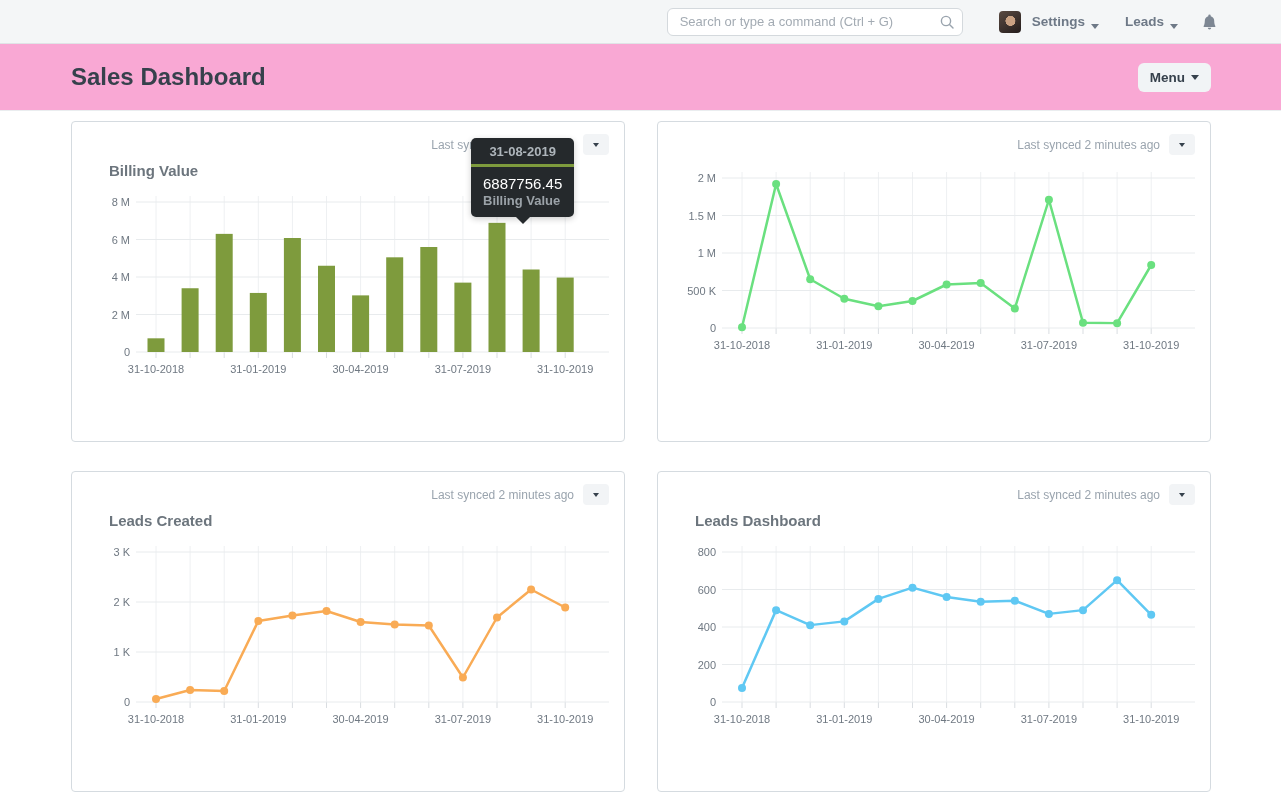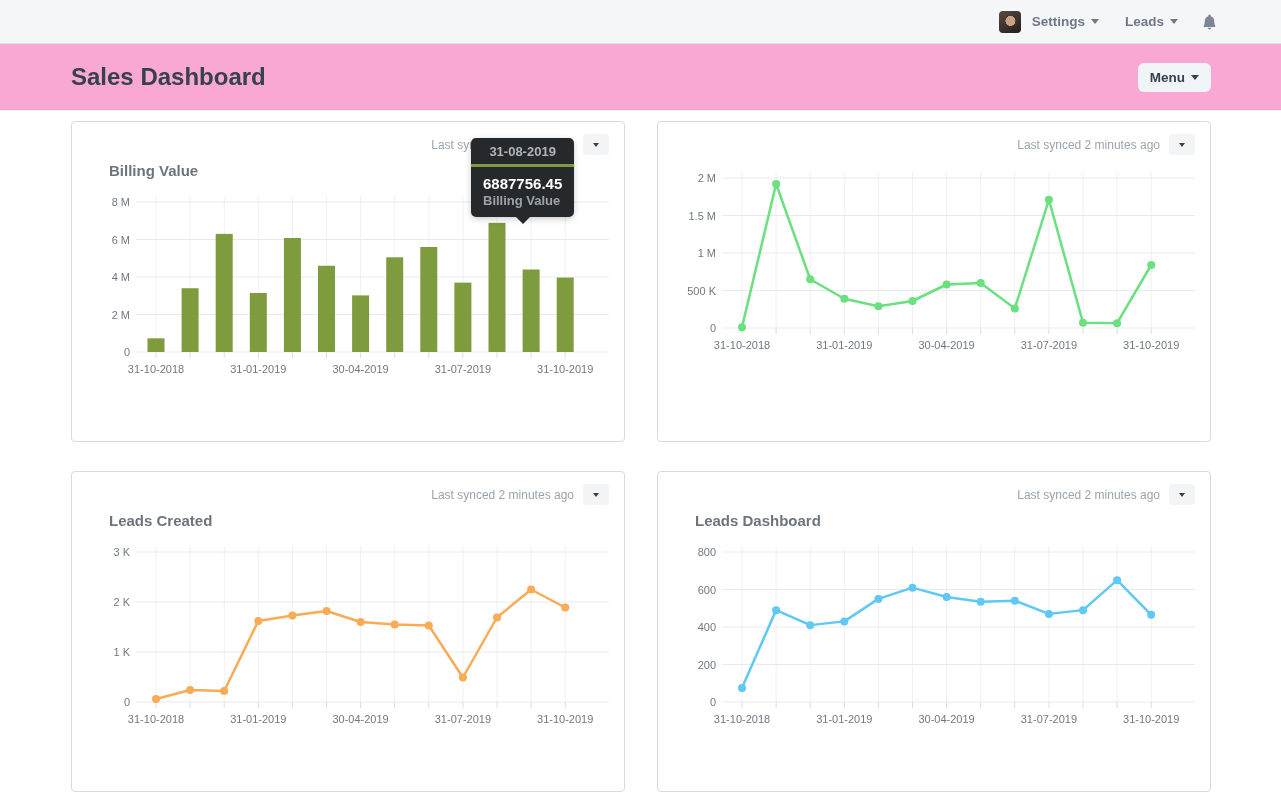--- a/index.html
+++ b/index.html
@@ -25,21 +25,21 @@
   .search-box input::placeholder { color: #a3abb3; }
   .search-box .sicon { position: absolute; right: 9px; top: 7px; }
   .avatar {
     width: 22px; height: 22px; border-radius: 4px; margin-right: 11px;
     background:
       radial-gradient(circle at 52% 45%, #c9a183 0 29%, rgba(0,0,0,0) 31%),
       linear-gradient(145deg, #5a4a42, #241d1c);
   }
   .nav-item {
     font-size: 13.5px; font-weight: 700; color: #6e7987; display: flex;
-    align-items: center; cursor: default;
+    align-items: flex-end; cursor: default;
   }
   .nav-item.settings { margin-right: 26px; }
   .nav-item.help { margin-right: 24px; }
   .caret {
     display: inline-block; width: 0; height: 0; margin-left: 6px;
     border-left: 4px solid transparent; border-right: 4px solid transparent;
     border-top: 5px solid currentColor; vertical-align: middle;
   }
   .caret.sm {
     border-left-width: 3.5px; border-right-width: 3.5px; border-top-width: 4.5px;
@@ -80,32 +80,39 @@
   
   .tooltip {
     position: absolute; top: 16px; left: 399px; z-index: 5; white-space: nowrap;
     background: #25292c; border-radius: 5px; overflow: visible;
     box-shadow: 0 2px 6px rgba(0,0,0,0.2);
   }
   .tt-date {
     padding: 6px 12px 5px; font-size: 13px; font-weight: 700; color: #aeb5bb;
     text-align: center; border-bottom: 3px solid #7e9b3d;
   }
-  .tt-value { padding: 8px 12px 0; font-size: 15px; font-weight: 700; color: #ffffff; }
+  .tt-value { padding: 8px 12px 0; font-size: 15px; font-weight: 400; color: #ffffff; }
   .tt-label { padding: 1px 12px 9px; font-size: 13px; font-weight: 600; color: #9ba2a8; }
   .tt-arrow {
     position: absolute; bottom: -7px; left: 50%; margin-left: -7px; width: 0; height: 0;
     border-left: 7px solid transparent; border-right: 7px solid transparent;
     border-top: 7px solid #25292c;
   }
 </style>
 </head>
 <body>
 
 <div class="navbar">
+  <div class="search-box">
+    <input type="text" placeholder="Search or type a command (Ctrl + G)" style="">
+    <svg class="sicon" width="14" height="14" viewBox="0 0 14 14">
+      <circle cx="6" cy="6" r="4.6" fill="none" stroke="#9aa4ae" stroke-width="1.4"></circle>
+      <line x1="9.5" y1="9.5" x2="13" y2="13" stroke="#9aa4ae" stroke-width="1.4" stroke-linecap="round"></line>
+    </svg>
+  </div>
   <div class="avatar"></div>
   <div class="nav-item settings">
     <span>Settings</span>
     <span class="caret"></span>
   </div>
   <div class="nav-item help">
     <span>Leads</span>
     <span class="caret"></span>
   </div>
   <svg width="15" height="16" viewBox="0 0 16 17">

